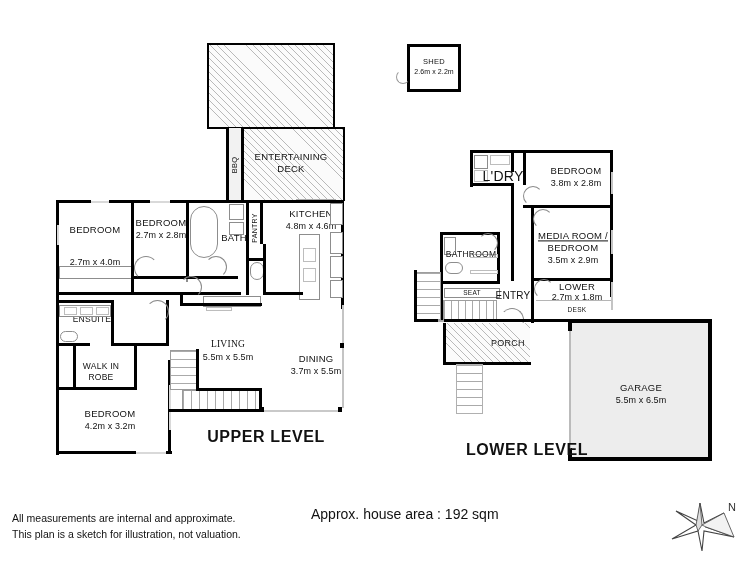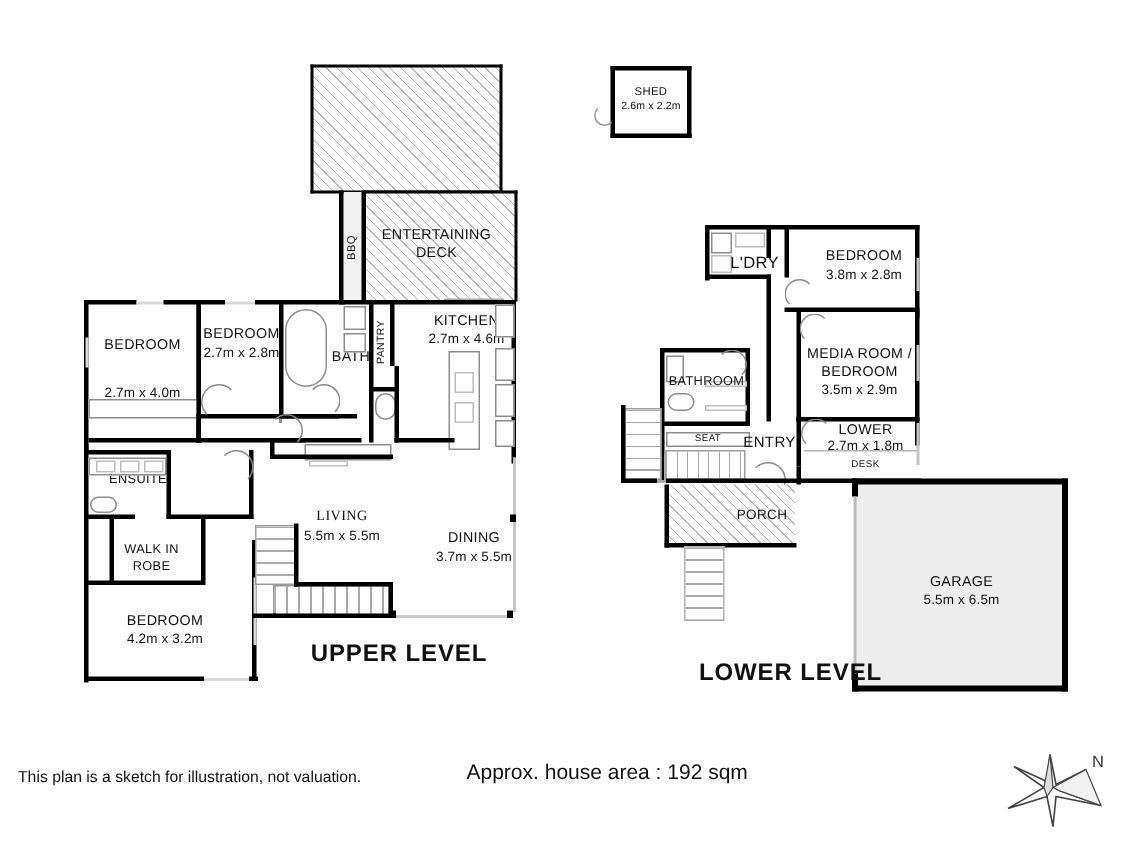--- a/index.html
+++ b/index.html
@@ -122,21 +122,21 @@
     <div class="w" style="left:246px;top:200px;width:3.2px;height:60px;"></div>
     <div class="w" style="left:260px;top:200px;width:3.2px;height:44px;"></div>
     <div class="lbl room-name vert" style="left:255px;top:228px;font-size:7px;">PANTRY</div>
 
     <div class="w" style="left:246px;top:258px;width:20px;height:3.2px;"></div>
     <div class="fix" style="left:250px;top:262px;width:14px;height:18px;border-radius:7px;"></div>
     <div class="w" style="left:246px;top:258px;width:3.2px;height:37px;"></div>
     <div class="w" style="left:263px;top:244px;width:3.2px;height:51px;"></div>
 
     <div class="lbl room-name" style="left:311px;top:214px;">KITCHEN</div>
-    <div class="lbl room-dim" style="left:311px;top:226px;">2.7m x 4.6m</div>
+    <div class="lbl room-dim" style="left:311px;top:226px;">4.8m x 4.6m</div>
 
     <div class="fix" style="left:299px;top:234px;width:21px;height:66px;"></div>
     <div class="fixl" style="left:303px;top:248px;width:13px;height:14px;"></div>
     <div class="fixl" style="left:303px;top:268px;width:13px;height:14px;"></div>
 
     <div class="fix" style="left:330px;top:203px;width:13px;height:22px;"></div>
     <div class="fix" style="left:330px;top:232px;width:13px;height:22px;"></div>
     <div class="fix" style="left:330px;top:256px;width:13px;height:22px;"></div>
     <div class="fix" style="left:330px;top:280px;width:13px;height:18px;"></div>
 
@@ -217,39 +217,39 @@
       <div class="lbl room-dim" style="left:434px;top:72px;font-size:7px;">2.6m x 2.2m</div>
     </div>
 
     <div class="w" style="left:470px;top:150px;width:3.4px;height:37px;"></div>
     <div class="w" style="left:470px;top:150px;width:56px;height:3.4px;"></div>
     <div class="w" style="left:470px;top:183px;width:44px;height:3.4px;"></div>
     <div class="w" style="left:511px;top:150px;width:3.4px;height:22px;"></div>
     <div class="fix" style="left:474px;top:155px;width:14px;height:14px;"></div>
     <div class="fixl" style="left:490px;top:155px;width:20px;height:10px;"></div>
     <div class="fixl" style="left:474px;top:170px;width:14px;height:12px;"></div>
-    <div class="lbl room-name" style="left:503px;top:176px;font-size:11px;">L'DRY</div>
+    <div class="lbl room-name" style="left:503px;top:176px;font-size:14px;">L'DRY</div>
 
     <div class="w" style="left:523px;top:150px;width:90px;height:3.4px;"></div>
     <div class="w" style="left:610px;top:150px;width:3.4px;height:62px;"></div>
     <div class="thin" style="left:611px;top:172px;width:1.6px;height:22px;background:#c4c4c4;"></div>
     <div class="w" style="left:523px;top:150px;width:3.4px;height:35px;"></div>
     <div class="w" style="left:523px;top:205px;width:90px;height:3.4px;"></div>
     <div class="arc" style="left:523px;top:186px;width:20px;height:20px;
          border-color:#8a8a8a transparent transparent #8a8a8a;"></div>
     <div class="lbl room-name" style="left:576px;top:171px;">BEDROOM</div>
     <div class="lbl room-dim" style="left:576px;top:183px;">3.8m x 2.8m</div>
 
     <div class="w" style="left:531px;top:208px;width:3.4px;height:73px;"></div>
     <div class="w" style="left:610px;top:208px;width:3.4px;height:73px;"></div>
     <div class="thin" style="left:611px;top:230px;width:1.6px;height:24px;background:#c4c4c4;"></div>
     <div class="w" style="left:531px;top:278px;width:82px;height:3.4px;"></div>
     <div class="arc" style="left:533px;top:209px;width:20px;height:20px;
          border-color:#8a8a8a transparent transparent #8a8a8a;"></div>
-    <div class="lbl room-name" style="left:573px;top:236px;">MEDIA ROOM /</div>
+    <div class="lbl room-name" style="left:573px;top:236px;text-decoration:underline;">MEDIA ROOM /</div>
     <div class="lbl room-name" style="left:573px;top:248px;">BEDROOM</div>
     <div class="lbl room-dim" style="left:573px;top:260px;">3.5m x 2.9m</div>
 
     <div class="w" style="left:531px;top:278px;width:3.4px;height:33px;"></div>
     <div class="thin" style="left:536px;top:300px;width:76px;height:1.4px;background:#b5b5b5;"></div>
     <div class="w" style="left:610px;top:281px;width:3.4px;height:16px;"></div>
     <div class="thin" style="left:611px;top:282px;width:1.6px;height:28px;background:#c4c4c4;"></div>
     <div class="arc" style="left:534px;top:279px;width:20px;height:20px;
          border-color:#8a8a8a transparent transparent #8a8a8a;"></div>
     <div class="lbl room-name" style="left:577px;top:287px;">LOWER</div>
@@ -309,20 +309,21 @@
     <div class="w" style="left:568px;top:319px;width:3.6px;height:12px;"></div>
     <div class="w" style="left:568px;top:448px;width:3.6px;height:13px;"></div>
     <div class="thin" style="left:569px;top:331px;width:1.6px;height:118px;background:#bbb;"></div>
     <div class="lbl room-name" style="left:641px;top:388px;">GARAGE</div>
     <div class="lbl room-dim" style="left:641px;top:400px;">5.5m x 6.5m</div>
 
     <div class="lbl level-title" style="left:527px;top:450px;">LOWER LEVEL</div>
   </div>
 
   <div class="footer" style="left:12px;top:510px;">
+    <div>All measurements are internal and approximate.</div>
     <div>This plan is a sketch for illustration, not valuation.</div>
   </div>
 
   <div class="areas" style="left:311px;top:503px;">
     <div>Approx. house area : 192 sqm</div>
   </div>
 
   <div style="position:absolute;left:662px;top:495px;width:80px;height:62px;">
     <svg width="80" height="62" viewBox="0 0 80 62">
       <g fill="none" stroke="#555" stroke-width="1">

